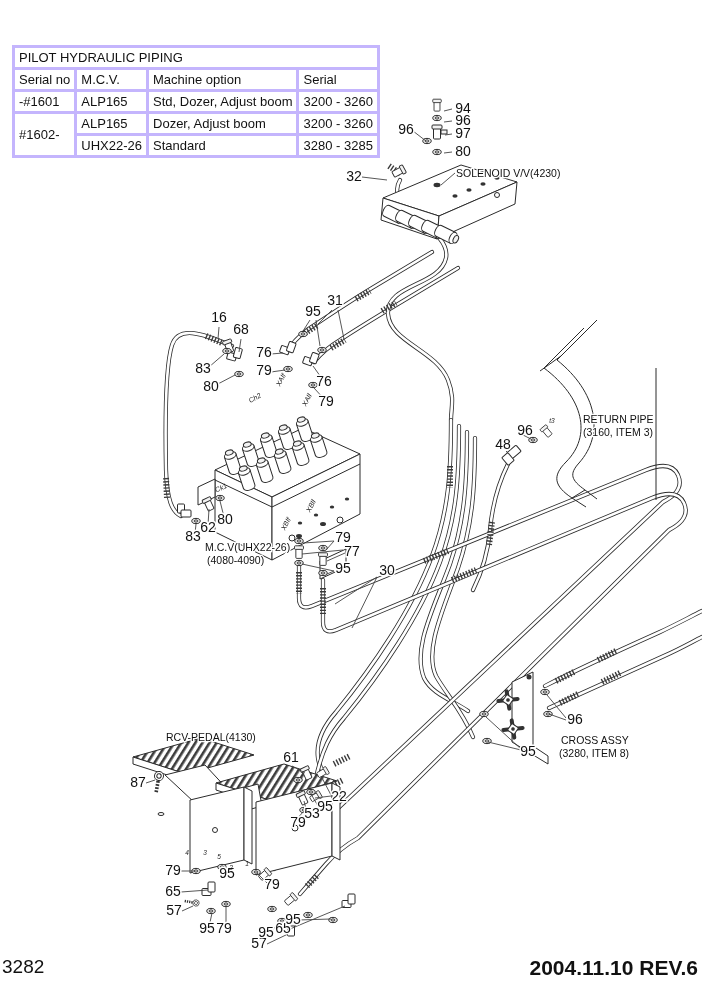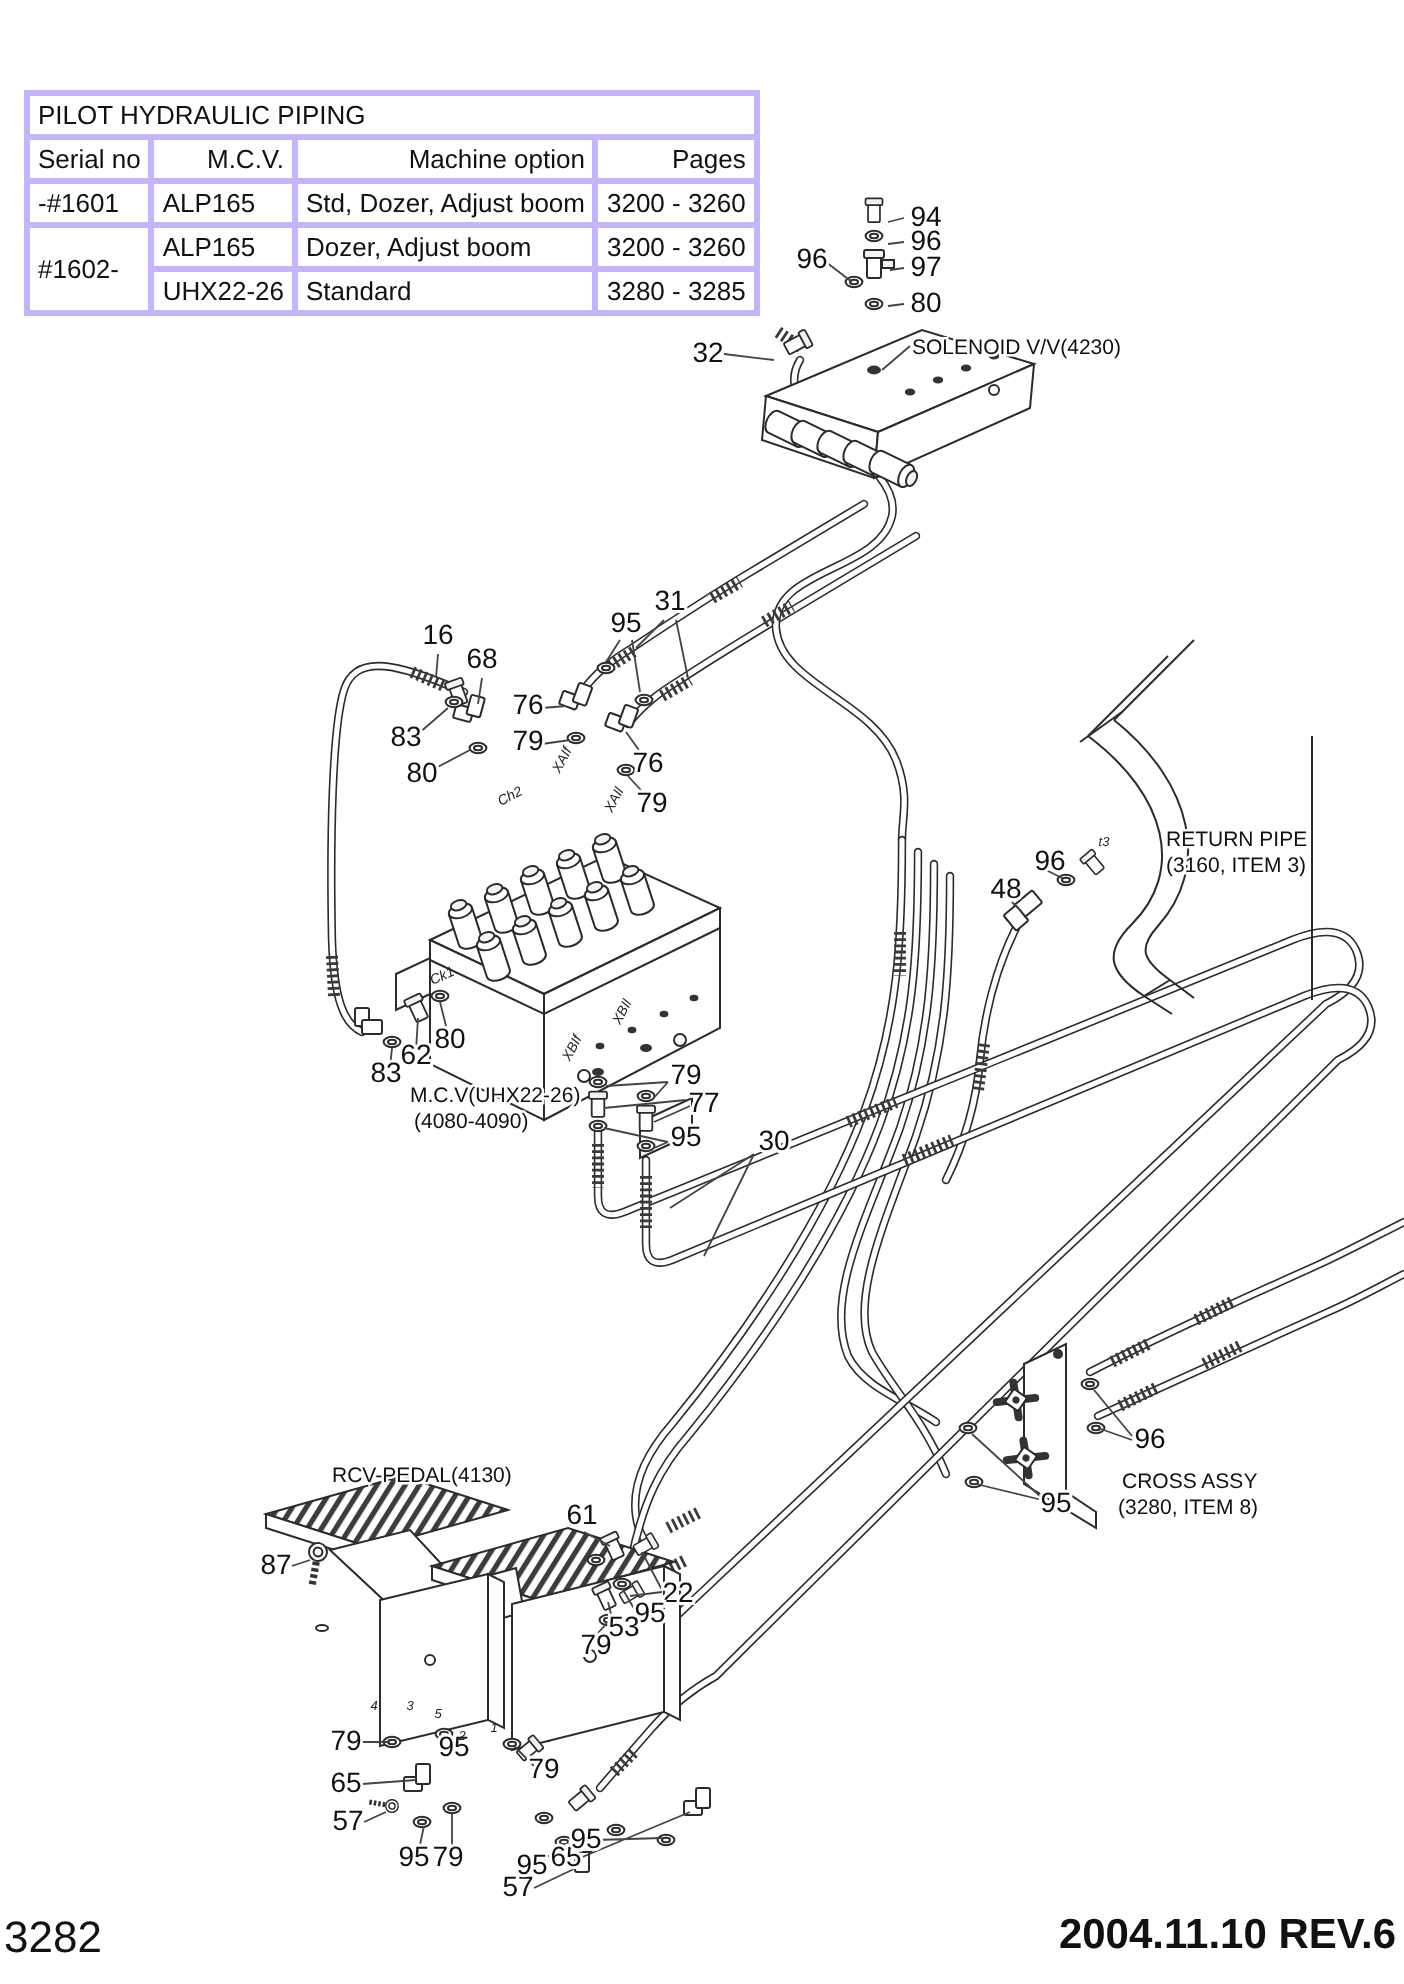--- a/index.html
+++ b/index.html
@@ -5,23 +5,23 @@
   html,body{margin:0;padding:0;background:#e8e8e8;}
   .page{position:relative;width:702px;height:992px;background:#fff;overflow:hidden;
         font-family:"Liberation Sans",sans-serif;color:#111;}
   .title{position:absolute;top:2px;left:0;width:100%;text-align:center;
          font-size:21px;letter-spacing:.5px;white-space:pre;}
   .spec-table{position:absolute;left:12px;top:45px;border-collapse:collapse;
               font-size:13px;table-layout:fixed;}
   .spec-table td,.spec-table th{border:3px solid #c4b5fd;padding:0 4px;height:19px;
               font-weight:normal;white-space:nowrap;overflow:hidden;}
   .spec-table .tbl-title{text-align:left;font-size:13px;}
-  .spec-table .ch{text-align:right;}
+  .spec-table .ch{text-align:left;}
   .spec-table .c-pages{}
-  .footer-left{position:absolute;left:2px;top:956px;font-size:22px;}
+  .footer-left{position:absolute;left:2px;top:956px;font-size:19px;}
   .footer-right{position:absolute;right:4px;top:956px;font-size:21px;font-weight:bold;}
   svg{position:absolute;left:0;top:0;}
   
   .tube{fill:none;stroke:#2b2b2b;stroke-width:4.2;stroke-linecap:round;}
   .tube-i{fill:none;stroke:#fff;stroke-width:2.6;stroke-linecap:round;}
   .band{fill:none;stroke:#3a3a3a;stroke-width:6;stroke-dasharray:1.4 1.7;}
   .ln{fill:none;stroke:#2b2b2b;stroke-width:1;}
   .ln-f{fill:#fff;stroke:#2b2b2b;stroke-width:1;}
   .ln-g{fill:#f2f2f2;stroke:#2b2b2b;stroke-width:1;}
   .dark{fill:#333;stroke:none;}
@@ -48,21 +48,21 @@
         <col style="width:76px">
       </colgroup>
     <tbody>
         <tr>
           <td class="tbl-title" colspan="4">PILOT HYDRAULIC PIPING</td>
         </tr>
     <tr>
       <th class="ch">Serial no</th>
       <th class="ch">M.C.V.</th>
       <th class="ch">Machine option</th>
-      <th class="ch">Pages</th>
+      <th class="ch">Serial</th>
     </tr>
     <tr>
       <td>-#1601</td>
       <td>ALP165</td>
       <td>Std, Dozer, Adjust boom</td>
       <td class="c-pages">3200 - 3260</td>
     </tr>
     <tr>
       <td rowspan="2">#1602-</td>
       <td>ALP165</td>

